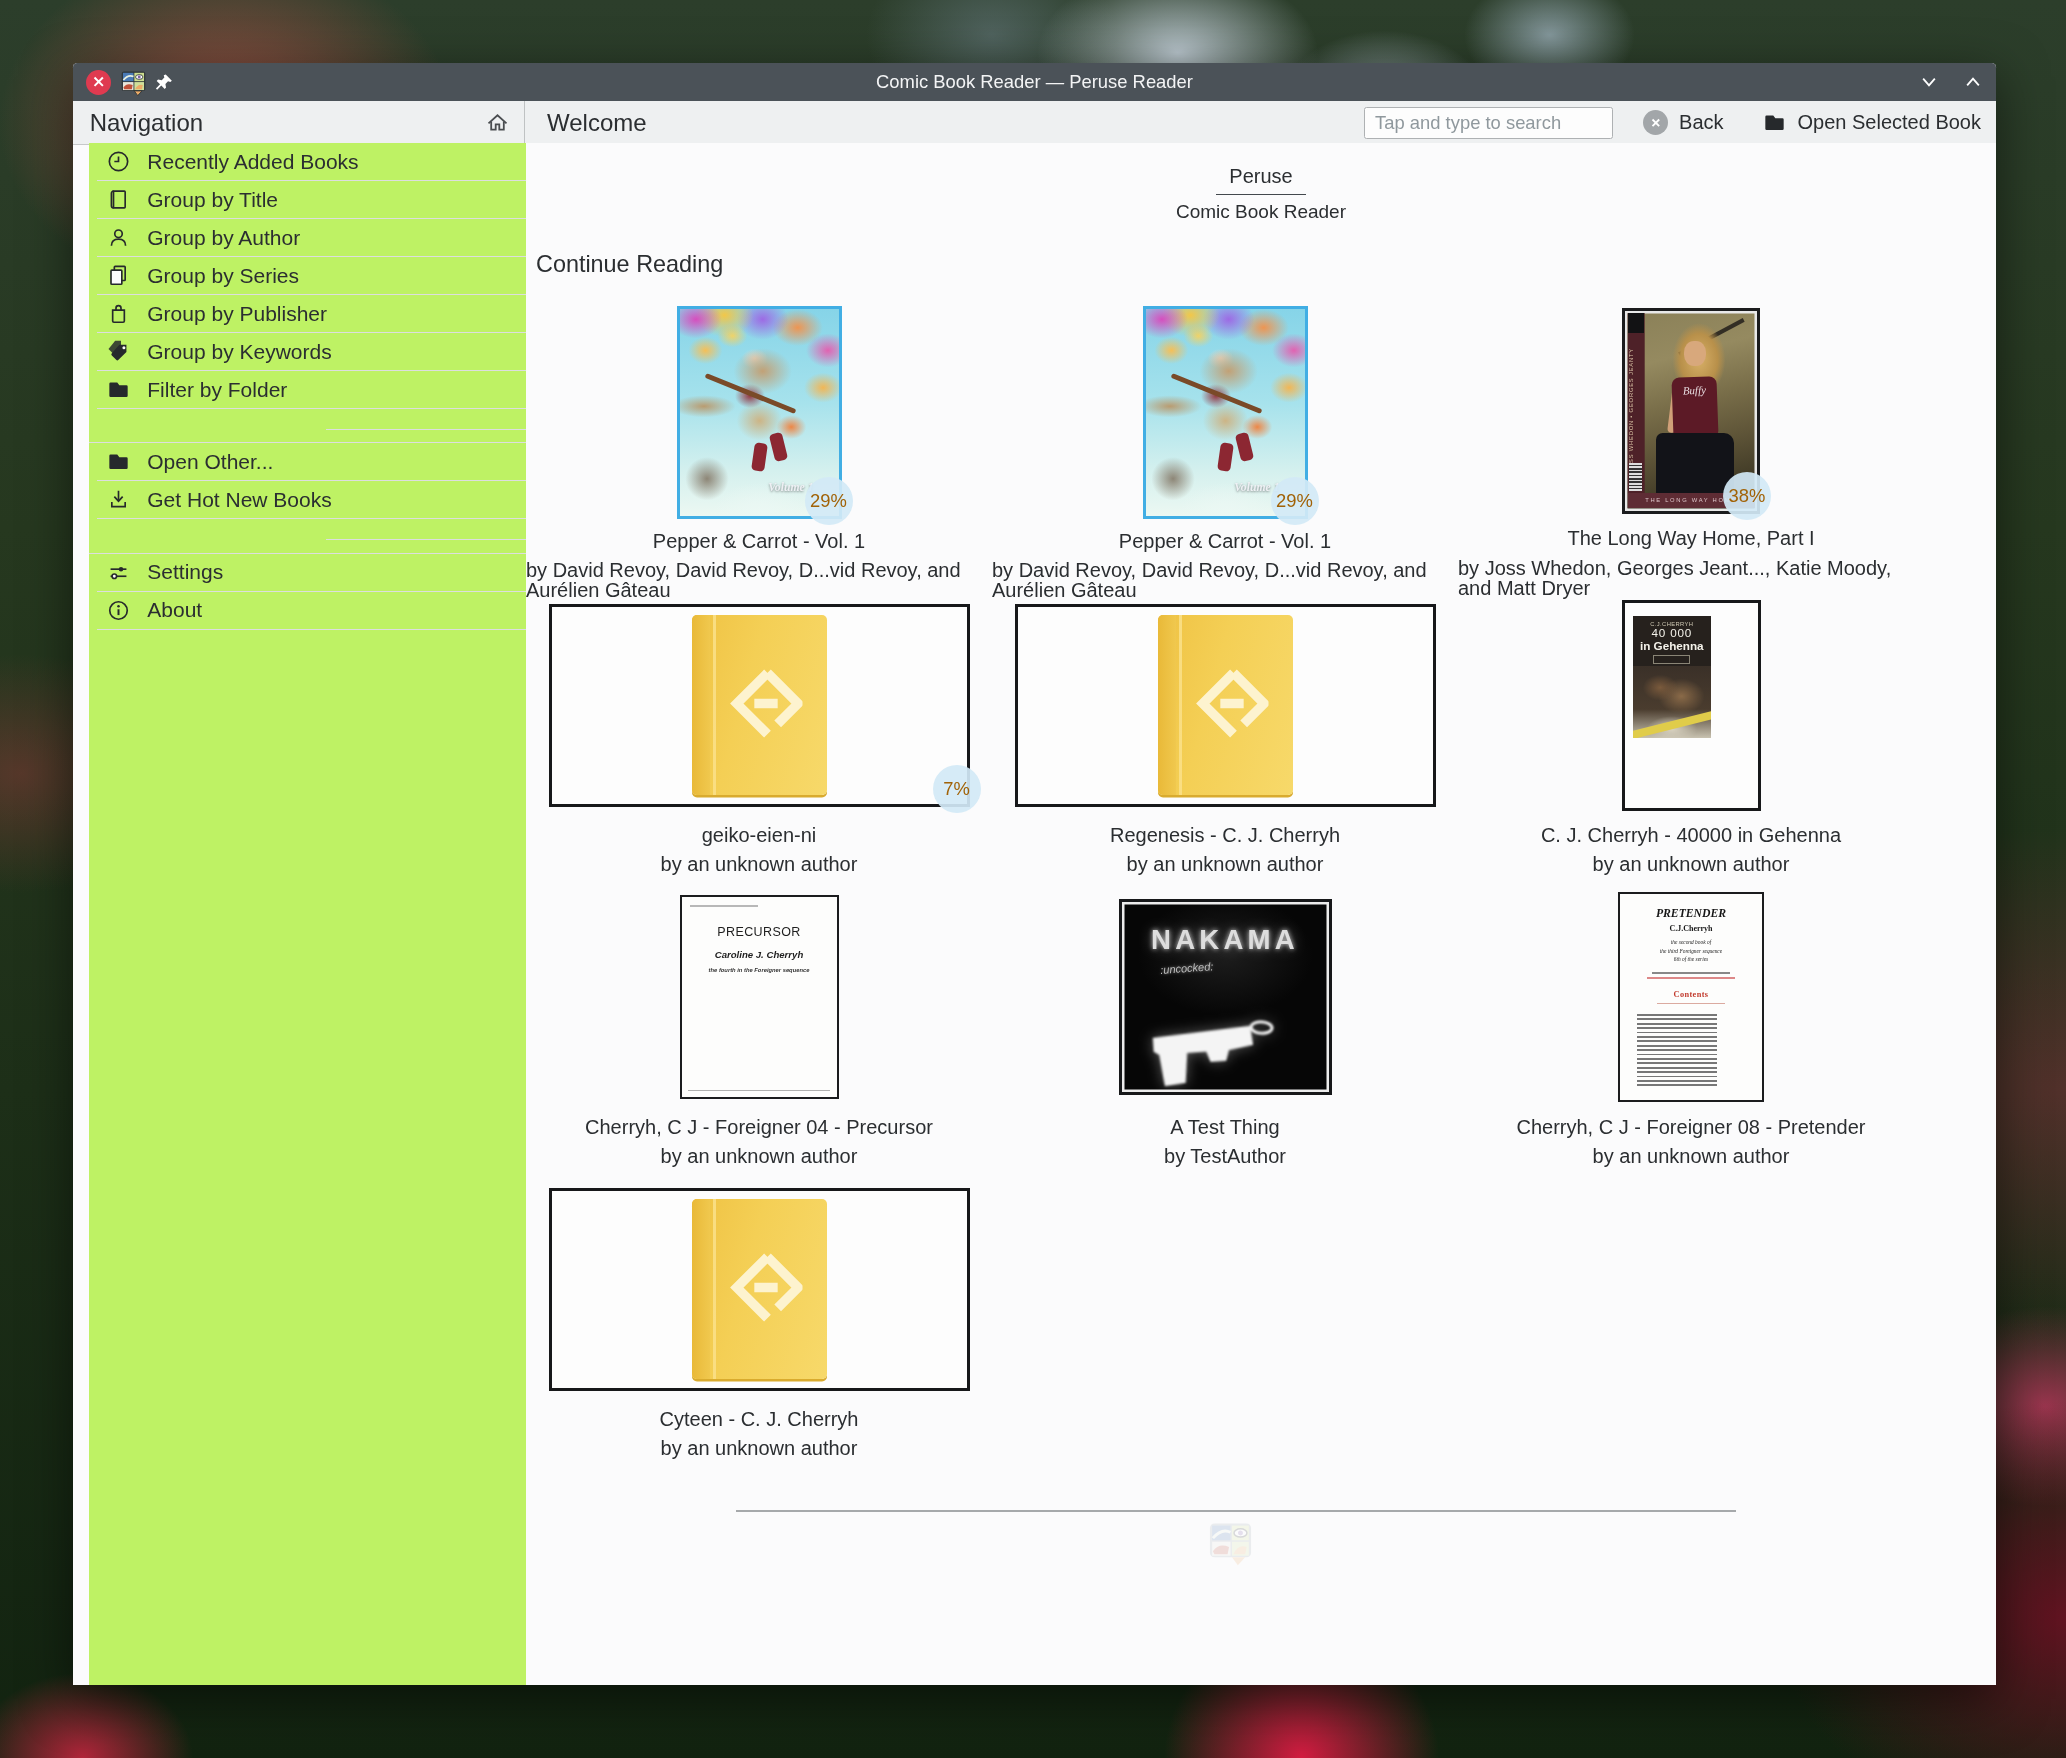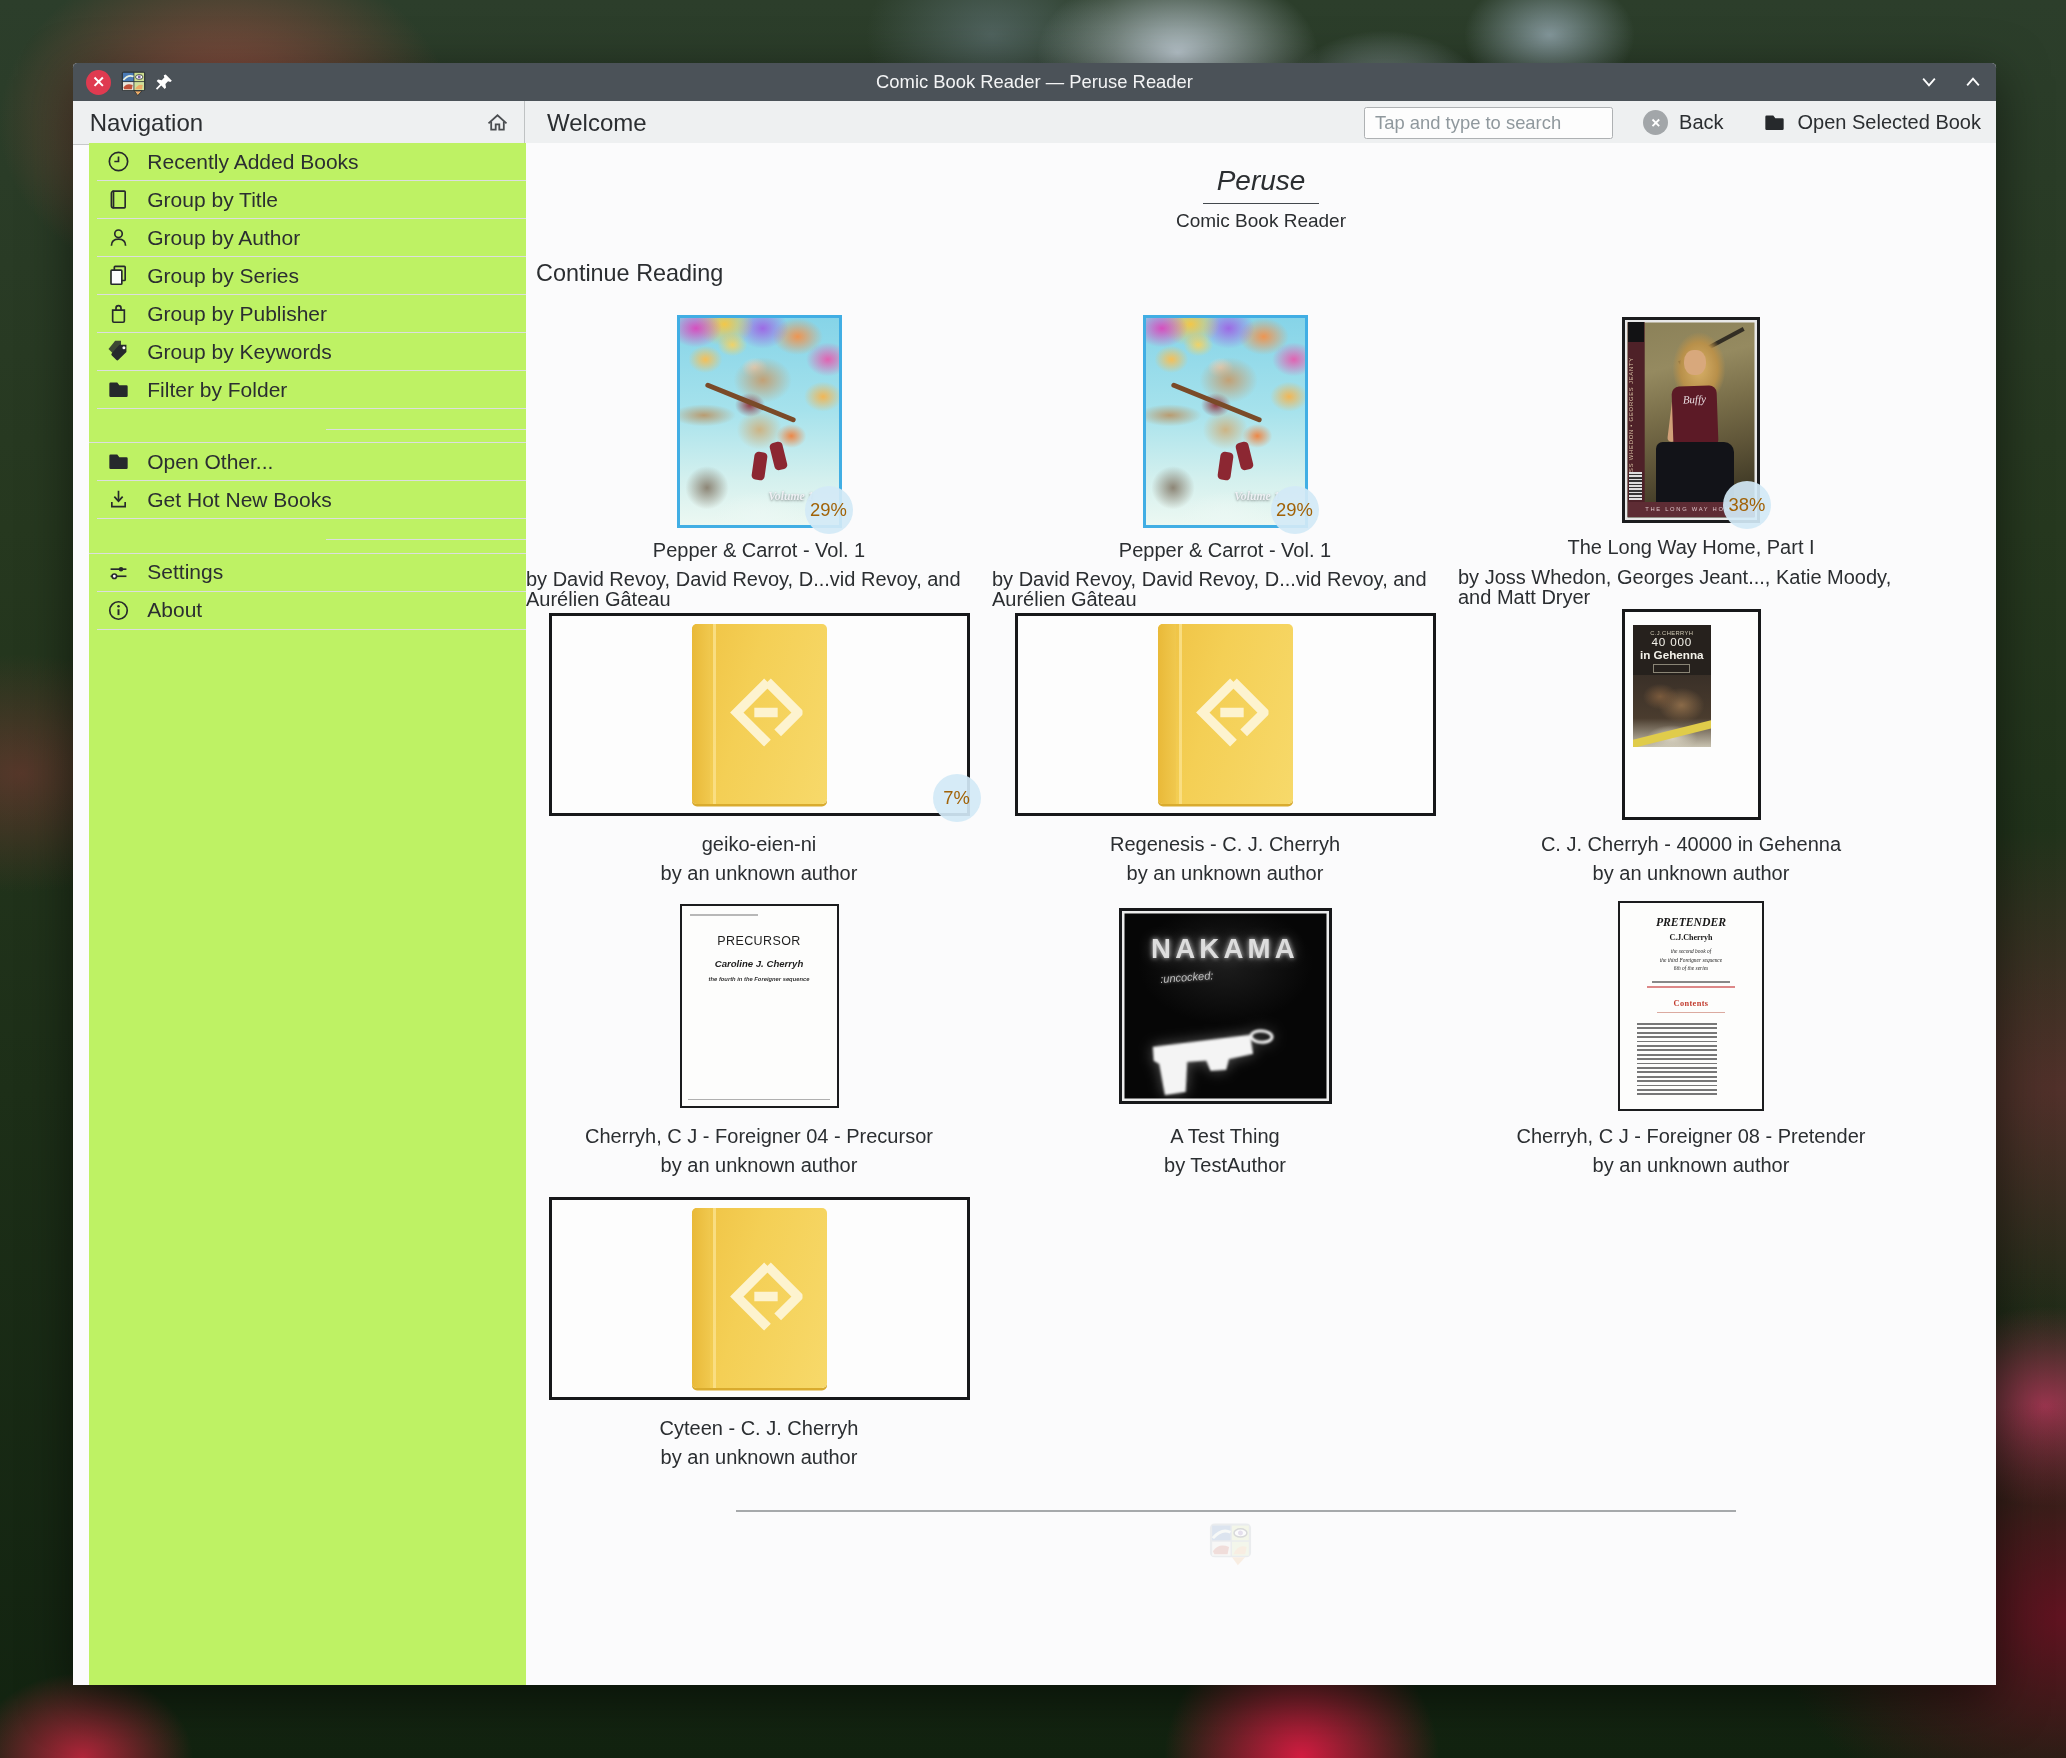--- a/index.html
+++ b/index.html
@@ -82,21 +82,21 @@
     border-bottom:0.8px solid #dcdedf;font-size:21px;
   }
   .side-item svg{flex:0 0 auto;}
   .rule-partial{height:0.8px;background:#dcdedf;width:227px;margin:20px 6.7px 0 auto;}
   .group-top{border-top:0.8px solid #dcdedf;margin-top:12.5px;}
   
   .content{
     position:absolute;top:80px;left:453px;right:0;bottom:0;background:#fbfbfc;overflow:hidden;
   }
   .app-heading{margin-top:22px;text-align:center;}
-  .app-name{display:inline-block;font-size:28px;border-bottom:1.7px solid #43484d;padding:0 13.4px 5.8px;font-style:italic;}
+  .app-name{display:inline-block;font-size:20px;border-bottom:1.7px solid #43484d;padding:0 13.4px 5.8px;}
   .app-sub{margin-top:5.8px;font-size:19px;}
   .section-title{margin:28px 16px 0 10px;font-size:23.4px;}
   .grid{margin-top:28px;display:grid;grid-template-columns:repeat(3,466px);grid-auto-rows:292px;width:1398px;}
   .card{display:flex;flex-direction:column;align-items:center;width:466px;}
   .cover-area{height:215px;display:flex;align-items:center;justify-content:center;}
   .cover-wrap{position:relative;display:inline-block;}
   .book-title{margin-top:12.5px;font-size:20px;line-height:1;}
   .book-author{margin-top:9.2px;font-size:20px;line-height:1;}
   .badge{
     position:absolute;right:-11px;bottom:-6.7px;width:48px;height:48px;border-radius:50%;

